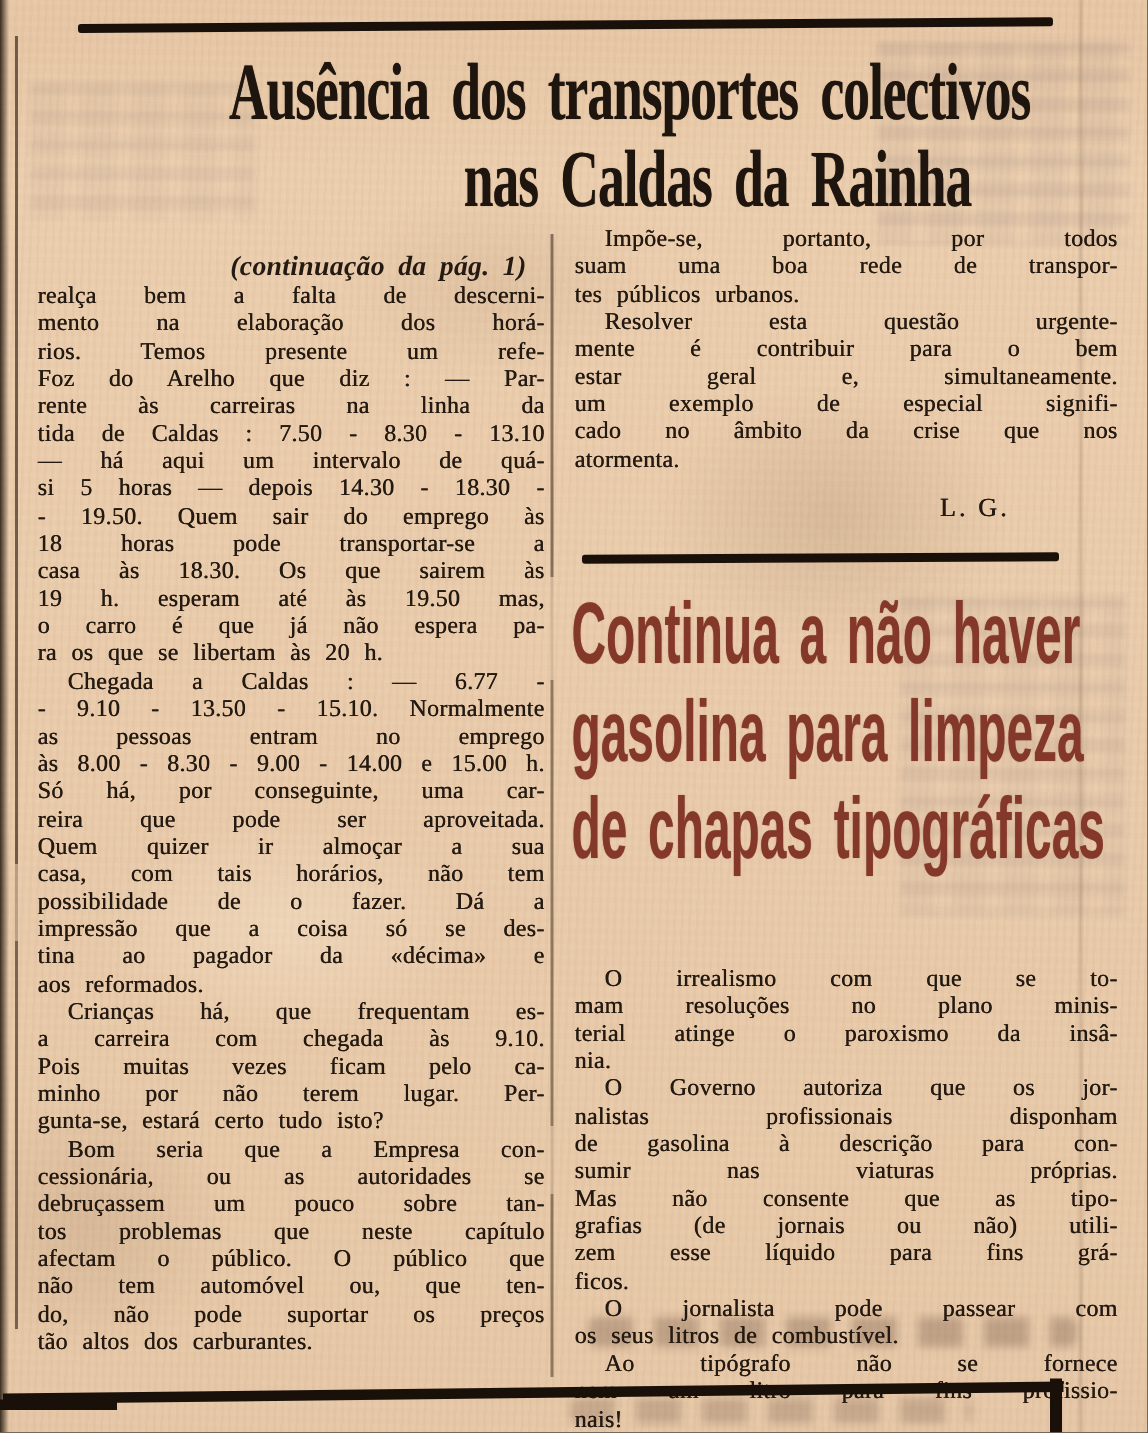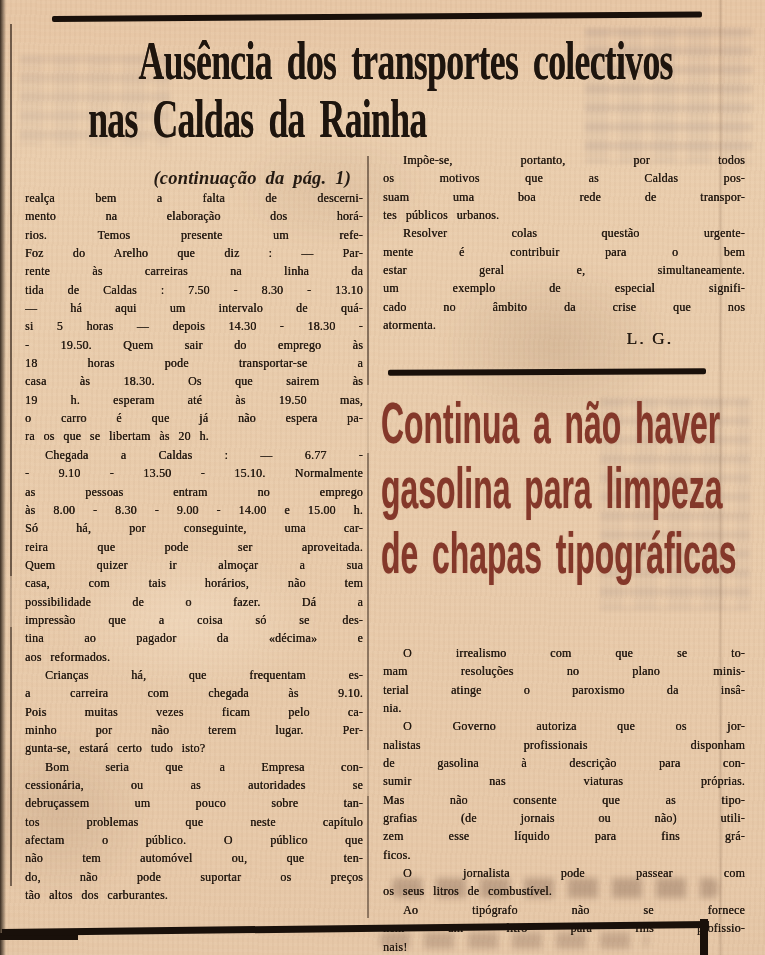--- a/index.html
+++ b/index.html
@@ -33,30 +33,30 @@
   .rule.bottom-stub{left:0;top:933px;width:78px;height:7px;}
   .rule.bottom-main{left:2px;top:929px;width:707px;height:7px;transform:rotate(-0.65deg);transform-origin:left center;}
   .rule.corner-vert{left:700px;top:919px;width:8px;height:36px;}
 
   .vline{position:absolute;pointer-events:none;}
   .vline.left-edge{left:0;top:0;width:6px;height:955px;background:linear-gradient(90deg, rgba(28,18,10,.85), rgba(28,18,10,0));}
   .vline.left-rule{left:10px;top:24px;width:2px;height:862px;background:linear-gradient(to bottom, rgba(48,32,22,.65) 0 64%, rgba(48,32,22,.25) 64% 70%, rgba(48,32,22,.6) 70% 100%);}
   .vline.divider{left:367px;top:156px;width:2px;height:762px;background:linear-gradient(to bottom, rgba(55,38,26,.55) 0 30%, rgba(55,38,26,.12) 30% 39%, rgba(55,38,26,.5) 39% 78%, rgba(55,38,26,.14) 78% 84%, rgba(55,38,26,.5) 84% 100%);}
   .vline.right-crease{left:718px;top:0;width:5px;height:955px;background:linear-gradient(90deg, rgba(90,60,40,0), rgba(90,60,40,.16), rgba(90,60,40,0));}
 
-  .headline{position:absolute;left:1px;top:30px;width:720px;text-align:left;color:#1e150e;}
+  .headline{position:absolute;left:15px;top:30px;width:720px;text-align:right;color:#1e150e;}
   .hl-line{height:58px;line-height:58px;white-space:nowrap;}
   .hl-line > span{display:inline-block;transform:scaleX(.66);transform-origin:center;
     font:700 54px "Liberation Serif", serif;letter-spacing:-1px;word-spacing:10px;
     text-shadow:0 0 .6px rgba(30,21,14,.7);}
 
   .note{position:absolute;left:25px;top:156px;width:326px;text-align:right;
     font:italic 700 18.5px "Liberation Serif", serif;color:#241a12;letter-spacing:.2px;word-spacing:4px;margin-top:12px;}
 
-  .col{position:absolute;color:#241a12;font-size:12px;line-height:18.35px;letter-spacing:.2px;}
+  .col{position:absolute;color:#241a12;font-size:16px;line-height:18.35px;letter-spacing:.2px;}
   .col .tl{text-align:justify;text-align-last:justify;height:18.35px;overflow:hidden;
     text-shadow:.3px 0 0 currentColor;}
   .col .tl.last{text-align:right;text-align-last:left;word-spacing:5.5px;}
   .col .para.ind .tl:first-child{text-indent:20px;}
   .col-left{left:25px;top:189px;width:338px;}
   .col-right-top{left:383px;top:151px;width:362px;}
   .col-right-bottom{left:383px;top:604px;width:362px;margin-top:40px;}
 
   .signature{position:absolute;left:383px;top:328px;width:290px;text-align:right;
     font:400 17.5px "Liberation Serif", serif;color:#241a12;letter-spacing:2px;
@@ -145,26 +145,25 @@
         <div class="tl">afectam o público. O público que</div>
         <div class="tl">não tem automóvel ou, que ten-</div>
         <div class="tl">do, não pode suportar os preços</div>
         <div class="tl last">tão altos dos carburantes.</div>
       </div>
     </section>
 
   <section class="col col-right-top">
       <div class="para ind">
         <div class="tl">Impõe-se, portanto, por todos</div>
-        <div class="tl">os motivos que as Caldas pos-</div>
         <div class="tl">suam uma boa rede de transpor-</div>
         <div class="tl last">tes públicos urbanos.</div>
       </div>
       <div class="para ind">
-        <div class="tl">Resolver colas questão urgente-</div>
+        <div class="tl">Resolver esta questão urgente-</div>
         <div class="tl">mente é contribuir para o bem</div>
         <div class="tl">estar geral e, simultaneamente.</div>
         <div class="tl">um exemplo de especial signifi-</div>
         <div class="tl">cado no âmbito da crise que nos</div>
         <div class="tl last">atormenta.</div>
       </div>
     </section>
 
   <div class="signature">L. G.</div>
 

